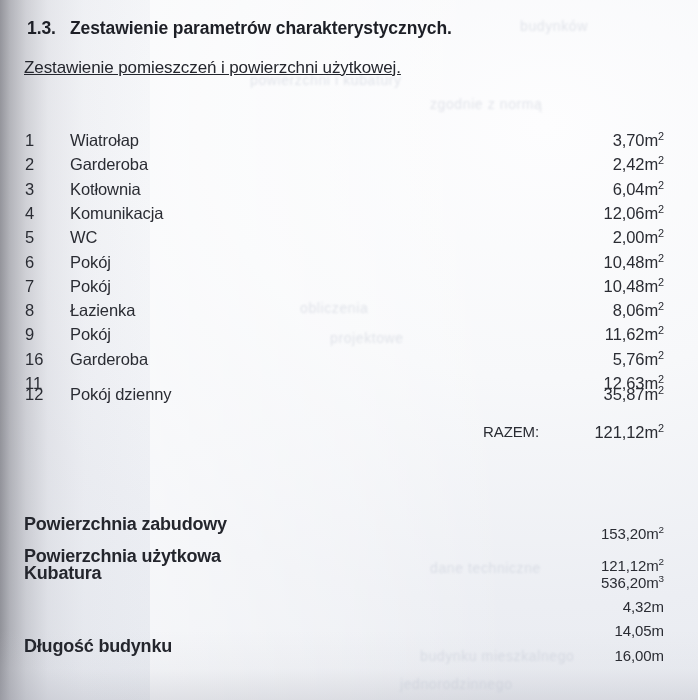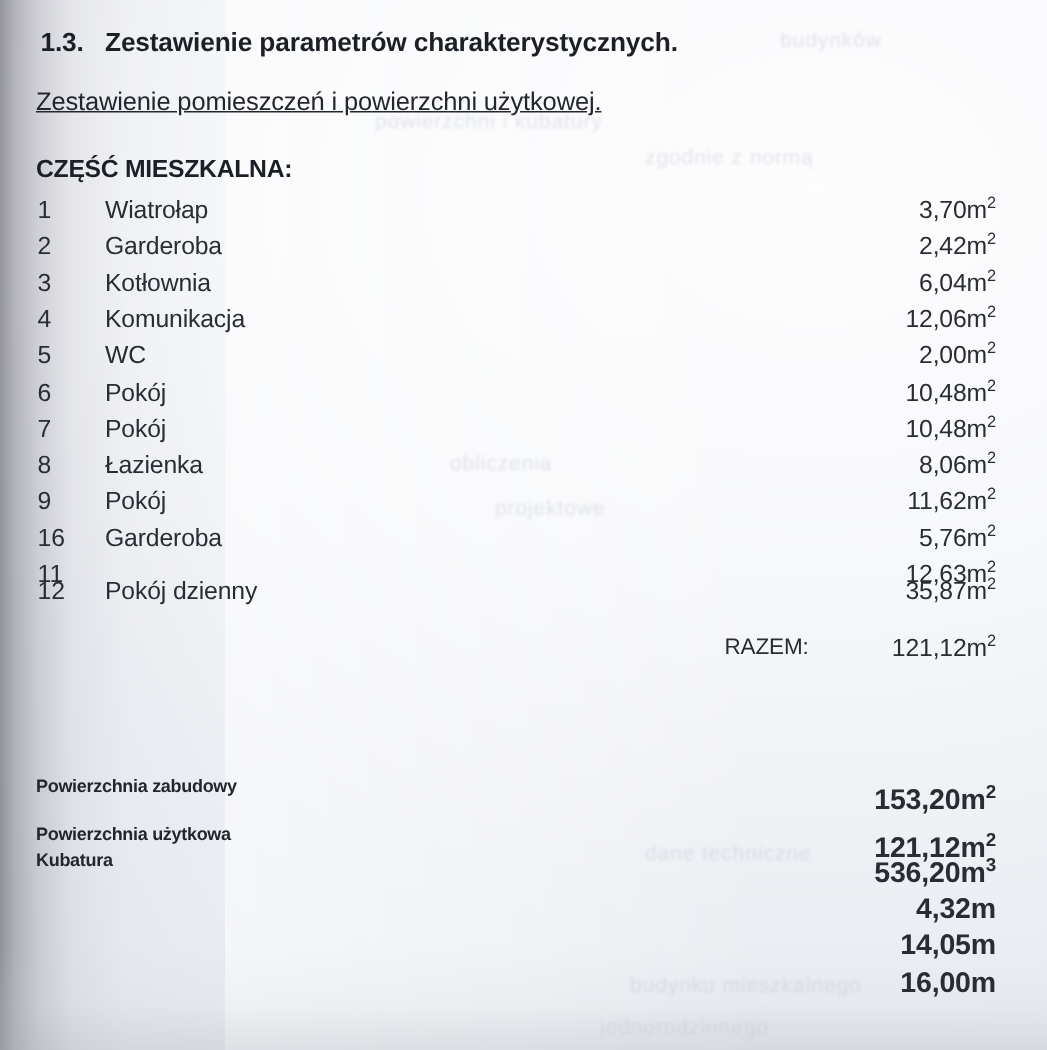--- a/index.html
+++ b/index.html
@@ -179,31 +179,31 @@
     font-size: 15px;
     color: #2a2c33;
     white-space: nowrap;
     letter-spacing: -0.1px;
   }
 
   
   .sum-label {
     position: absolute;
     left: 24px;
-    font-size: 12px;
+    font-size: 18px;
     font-weight: 600;
     color: #24262d;
     white-space: nowrap;
     letter-spacing: -0.2px;
   }
   .sum-value {
     position: absolute;
     right: 34px;
-    font-size: 19px;
-    font-weight: bold;
+    font-size: 15px;
+    font-weight: normal;
     color: #2a2c33;
     white-space: nowrap;
     letter-spacing: -0.1px;
   }
 
   sup {
     font-size: 0.66em;
     vertical-align: super;
     line-height: 0;
   }
@@ -235,21 +235,20 @@
     </div>
 
   <div class="content">
 
     <div class="title">
       <span class="num">1.3.</span><span>Zestawienie parametrów charakterystycznych.</span>
     </div>
 
     <div class="subtitle">Zestawienie pomieszczeń i powierzchni użytkowej.</div>
 
-    <div class="section-head">CZĘŚĆ MIESZKALNA:</div>
 
     <div id="room-rows">
         <div class="row" style="top: 128px;">
           <span class="room-num">1</span>
           <span class="room-name">Wiatrołap</span>
           <span class="room-value">3,70m<sup>2</sup></span>
         </div>
         <div class="row" style="top: 152px;">
           <span class="room-num">2</span>
           <span class="room-name">Garderoba</span>
@@ -324,18 +323,19 @@
           <span class="sum-label">Kubatura</span>
           <span class="sum-value" style="transform: translateY(10px);">536,20m<sup>3</sup></span>
         </div>
         <div class="row" style="top: 585px;">
           <span class="sum-value" style="transform: translateY(10px);">4,32m</span>
         </div>
         <div class="row" style="top: 609px;">
           <span class="sum-value" style="transform: translateY(10px);">14,05m</span>
         </div>
         <div class="row" style="top: 634px;">
+          <span class="sum-label">Długość budynku</span>
           <span class="sum-value" style="transform: translateY(10px);">16,00m</span>
         </div>
       </div>
 
   </div>
 </div>
 
 </body></html>

